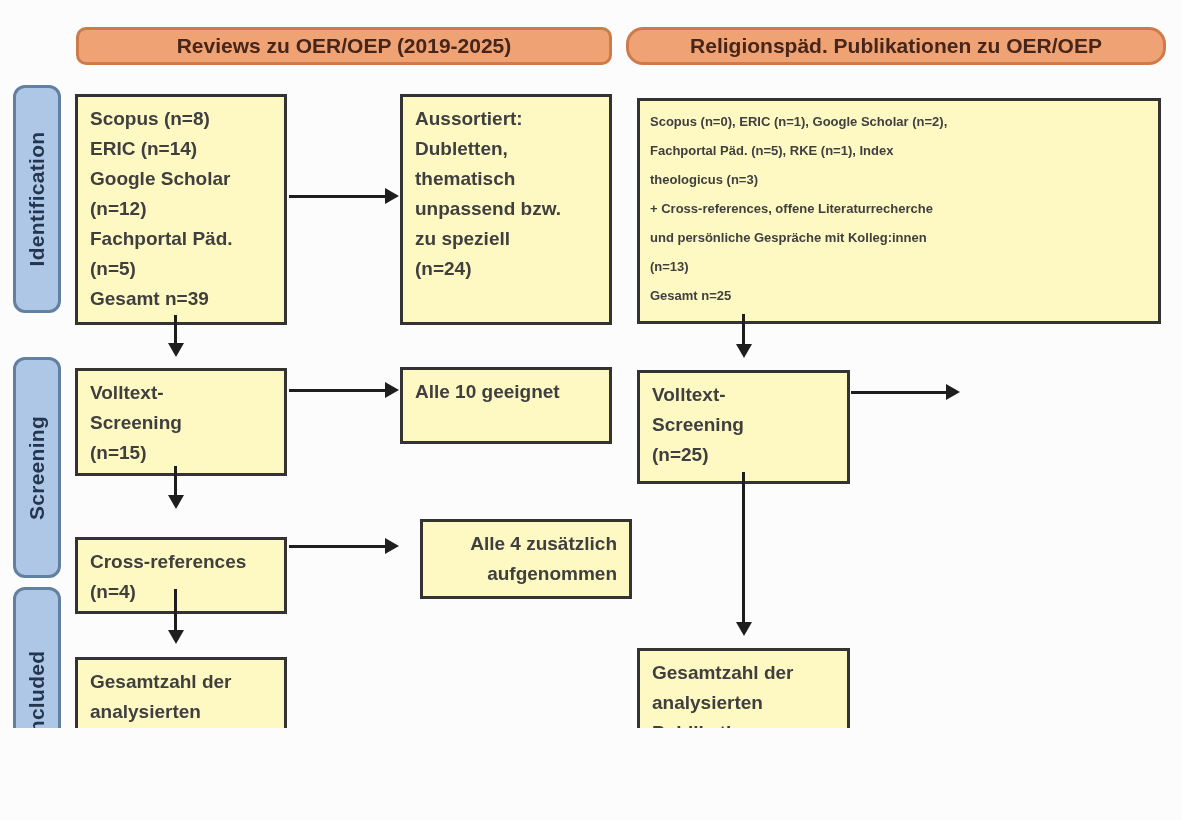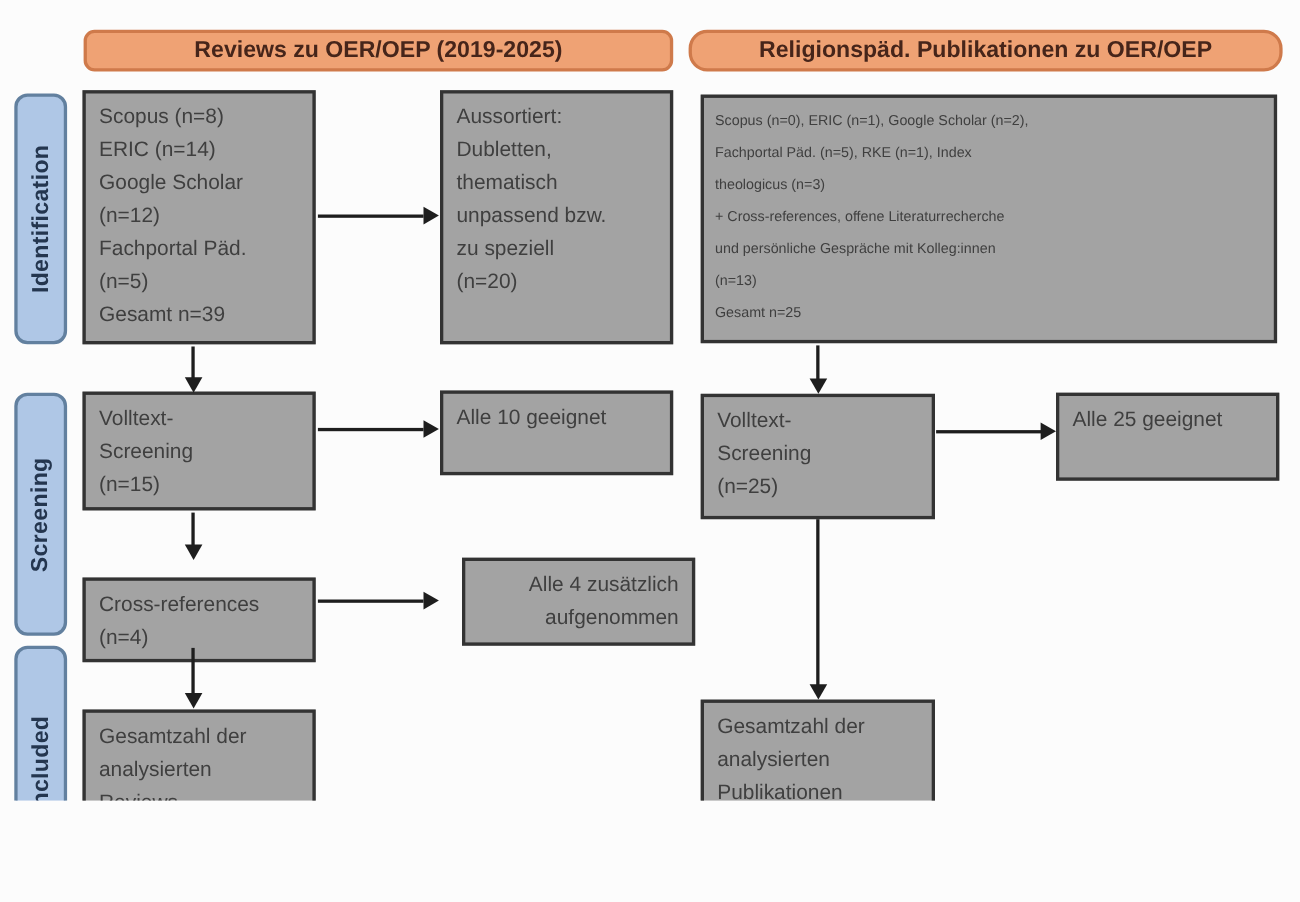--- a/index.html
+++ b/index.html
@@ -46,28 +46,29 @@
     white-space: nowrap;
     color: var(--stage-text, #24364F);
     font-size: 21px;
     font-weight: bold;
     letter-spacing: 0.3px;
   }
   
   .box {
     position: absolute;
     box-sizing: border-box;
-    background: #a3a3a3;
+    background: #fef9c3;
     border: 3px solid var(--box-border, #333333);
     color: var(--box-text, #3F3F3F);
     font-size: 19px;
-    font-weight: normal;
+    font-weight: bold;
     line-height: 30px;
     padding: 7px 12px;
     white-space: pre-line;
+    margin-top: 12px;
   }
   .box.small-lh {
     font-size: 13px;
     line-height: 29px;
     padding: 6px 10px;
   }
   
   .aline {
     position: absolute;
     background: var(--arrow, #1E1E1E);
@@ -110,21 +111,21 @@
 Google Scholar
 (n=12)
 Fachportal Päd.
 (n=5)
 Gesamt n=39</div>
   <div class="box" style="left:400px; top:82px; width:212px; height:231px;">Aussortiert:
 Dubletten,
 thematisch
 unpassend bzw.
 zu speziell
-(n=20)</div>
+(n=24)</div>
   <div class="box" style="left:75px; top:356px; width:212px; height:108px;">Volltext-
 Screening
 (n=15)</div>
   <div class="box" style="left:400px; top:355px; width:212px; height:77px;">Alle 10 geeignet</div>
   <div class="box" style="left:75px; top:525px; width:212px; height:77px;">Cross-references
 (n=4)</div>
   <div class="box" style="left:420px; top:507px; width:212px; height:80px;text-align:right;">Alle 4 zusätzlich
 aufgenommen</div>
   <div class="box" style="left:75px; top:645px; width:212px; height:162px;">Gesamtzahl der
 analysierten
@@ -134,21 +135,20 @@
   <div class="box small-lh" style="left:637px; top:86px; width:524px; height:226px;">Scopus (n=0), ERIC (n=1), Google Scholar (n=2),
 Fachportal Päd. (n=5), RKE (n=1), Index
 theologicus (n=3)
 + Cross-references, offene Literaturrecherche
 und persönliche Gespräche mit Kolleg:innen
 (n=13)
 Gesamt n=25</div>
   <div class="box" style="left:637px; top:358px; width:213px; height:114px;">Volltext-
 Screening
 (n=25)</div>
-  <div class="box" style="left:960px; top:357px; width:203px; height:80px;">Alle 25 geeignet</div>
   <div class="box" style="left:637px; top:636px; width:213px; height:150px;">Gesamtzahl der
 analysierten
 Publikationen
 (n=25)</div>
 
   <div>
     <div class="aline" style="left:289px; top:195px; width:96px; height:3px;"></div>
     <div class="ahead-right" style="left:385px; top:188px;"></div>
   </div>
   <div>

